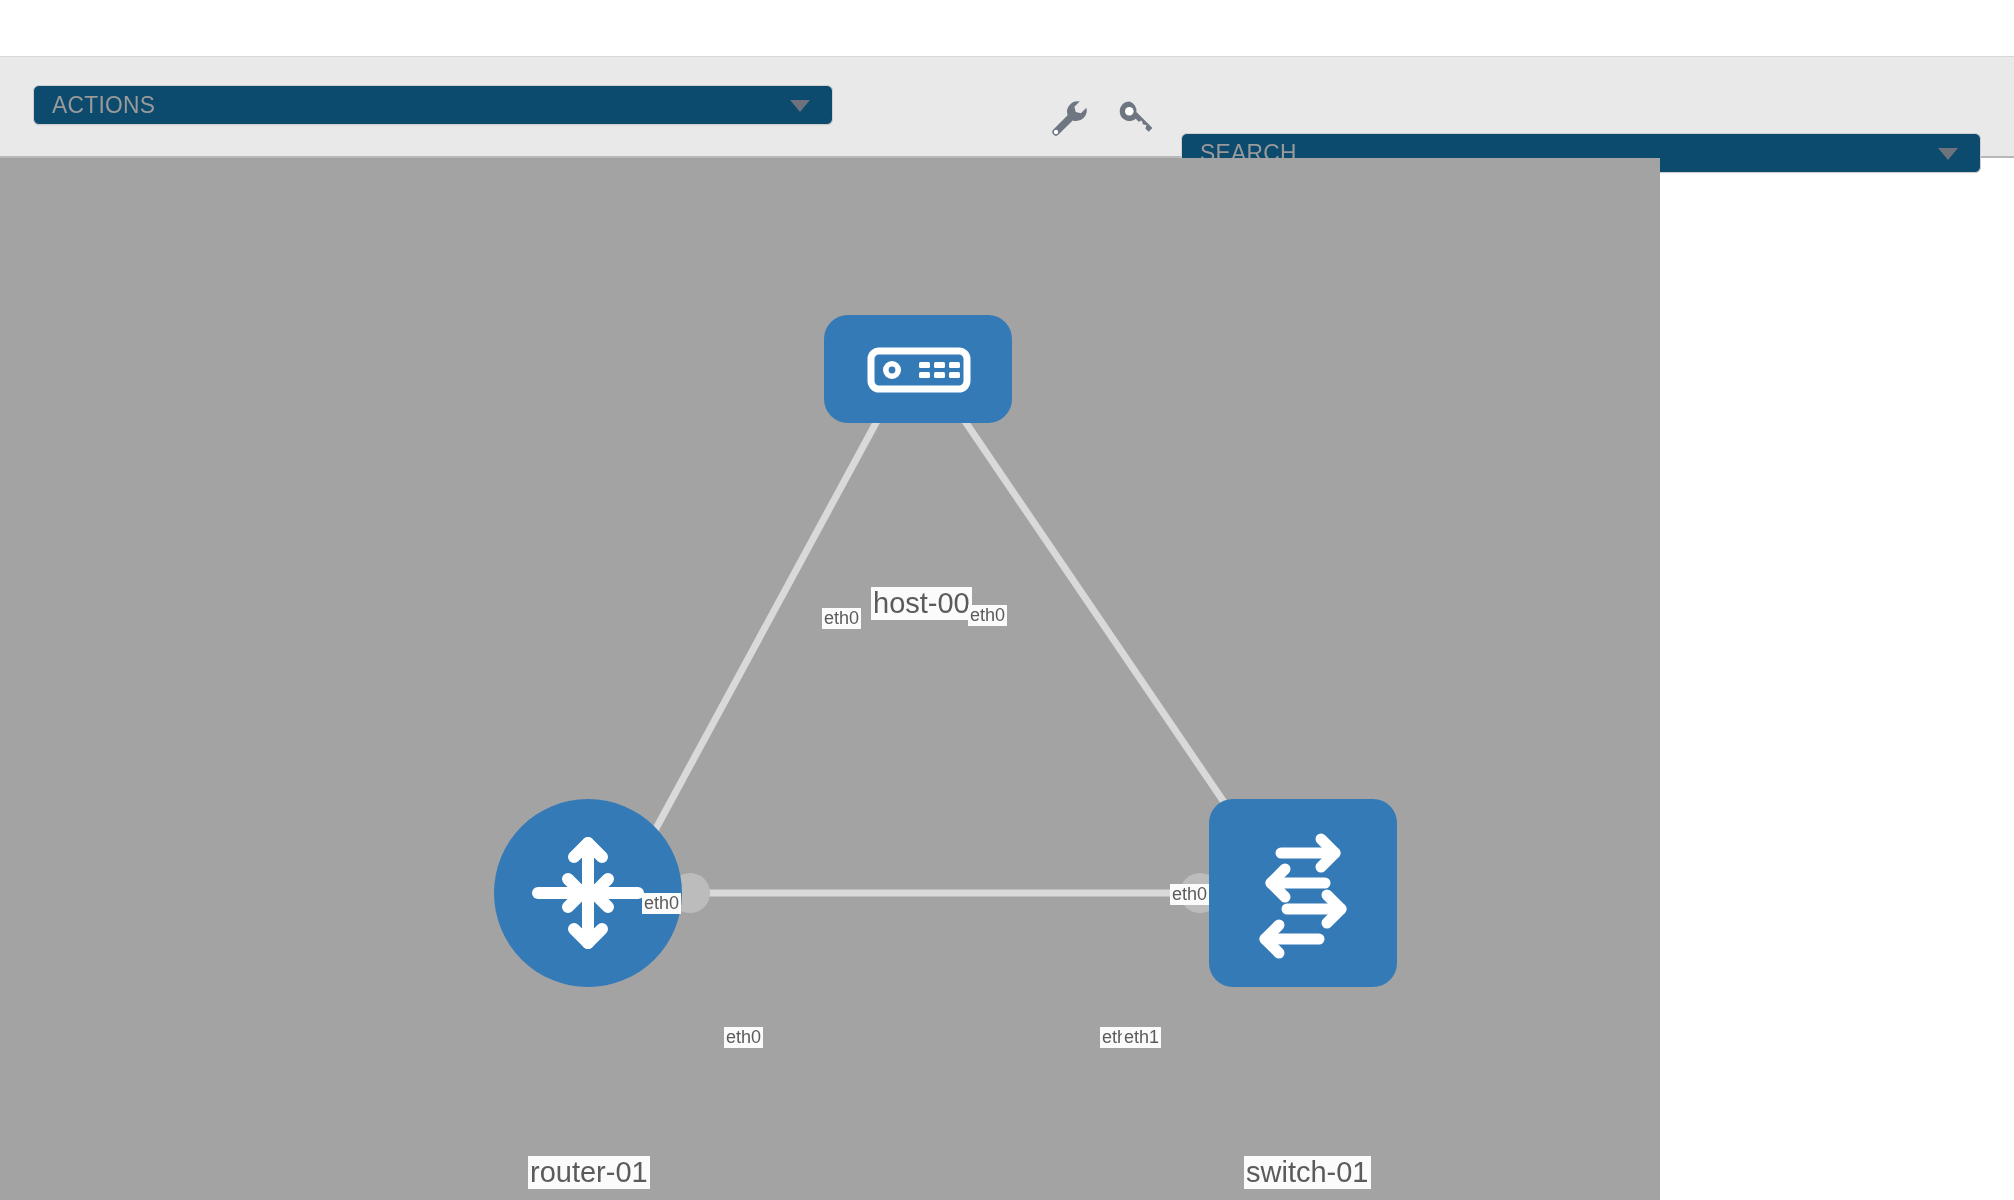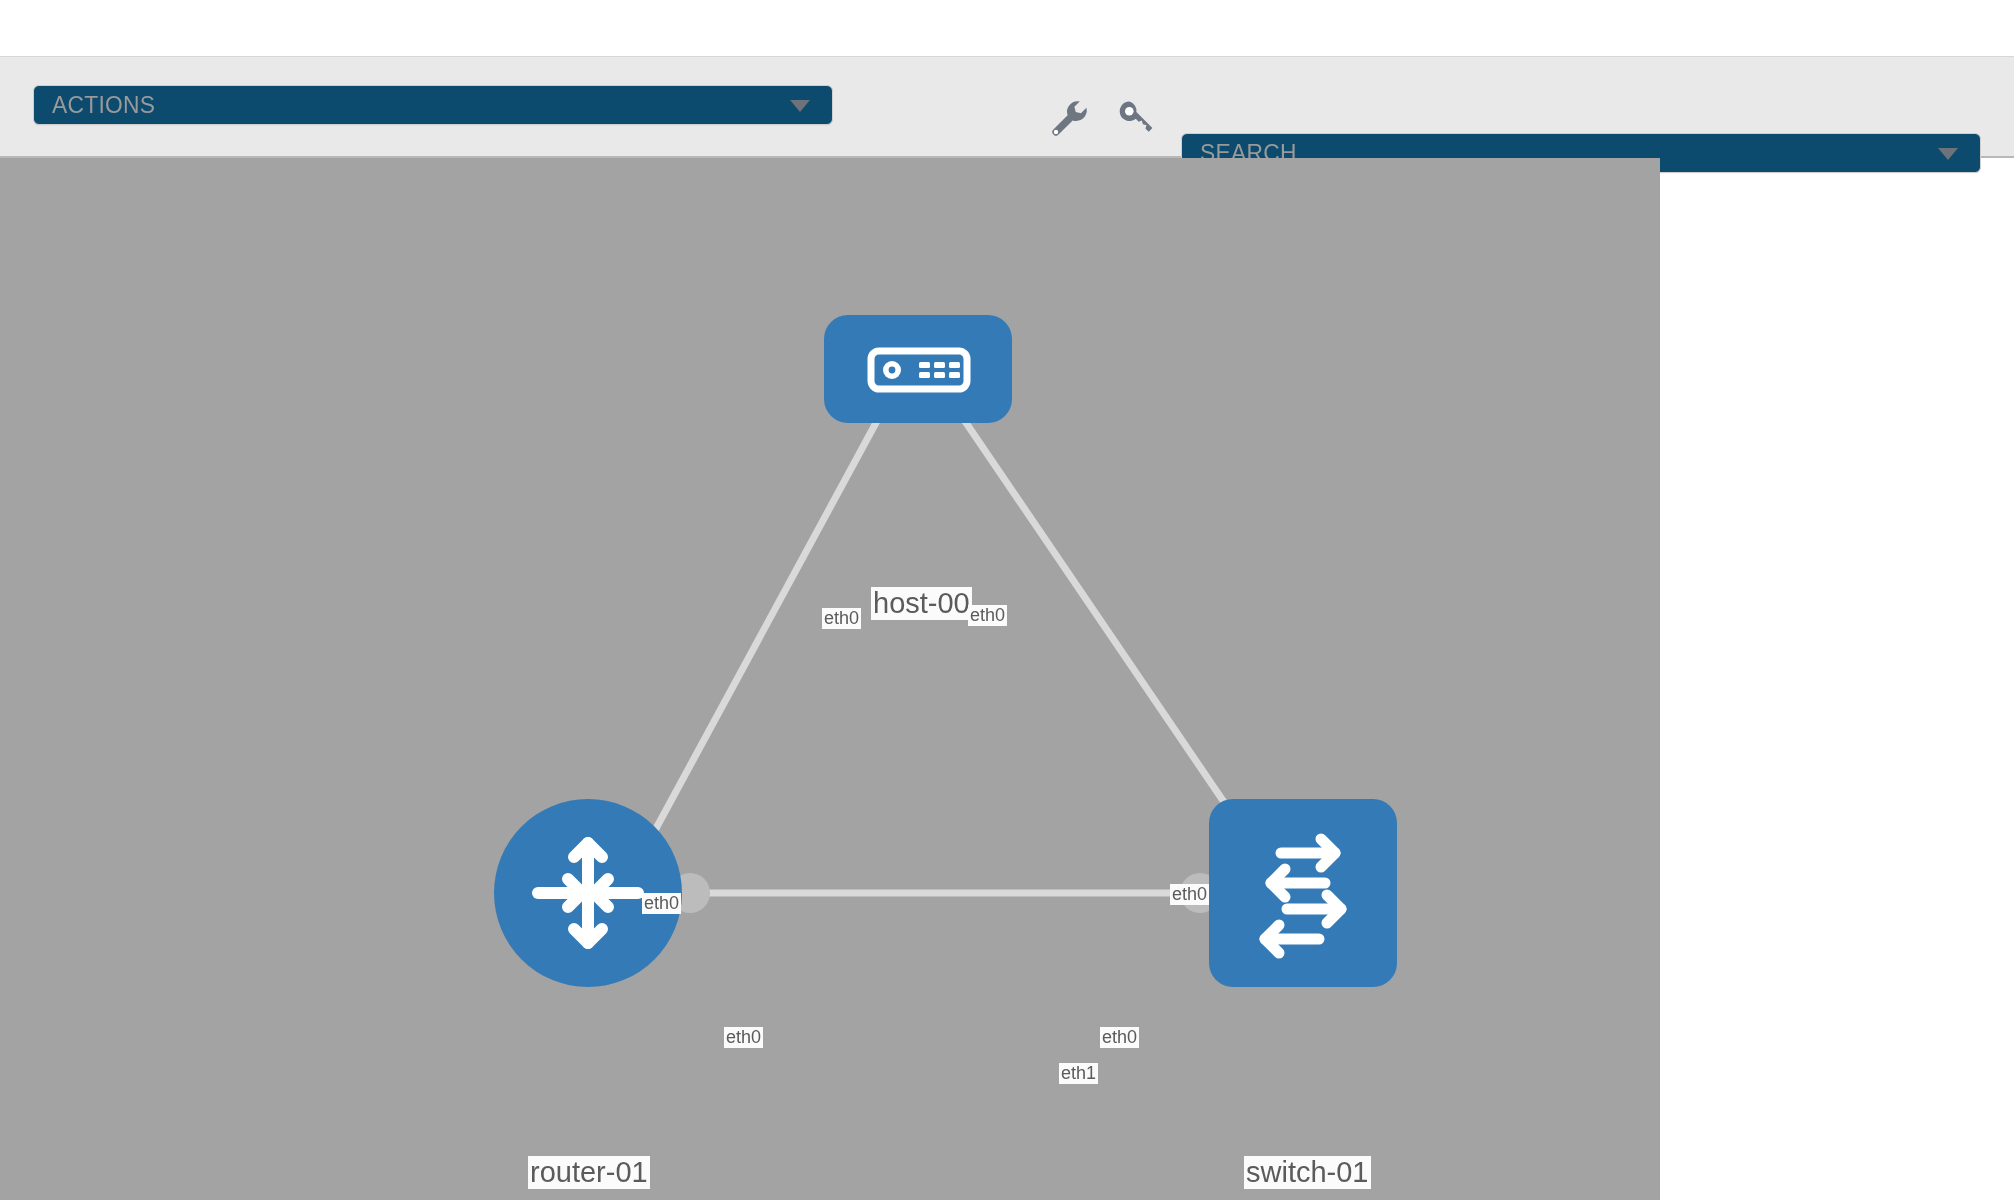--- a/index.html
+++ b/index.html
@@ -102,21 +102,21 @@
   .if-label {
     position: absolute; font-size: 18px; color: #5b5b5b;
     background: #fbfbfb; white-space: nowrap; padding: 0 2px; line-height: 1.15;
   }
   #if-host-left   { left: 822px;  top: 450px; }
   #if-host-right  { left: 968px;  top: 447px; }
   #if-router-up   { left: 642px;  top: 735px; }
   #if-switch-up   { left: 1170px; top: 726px; }
   #if-router-rt   { left: 724px;  top: 869px; }
   #if-switch-lf-a { left: 1100px; top: 869px; }
-  #if-switch-lf-b { left: 1059px; top: 869px; margin-top: 36px; }
+  #if-switch-lf-b { left: 1122px; top: 869px; }
 </style>
 </head>
 <body>
 
 <div id="app">
 
 
   <div class="toolbar">
 
     <div class="field" id="actions-field">

